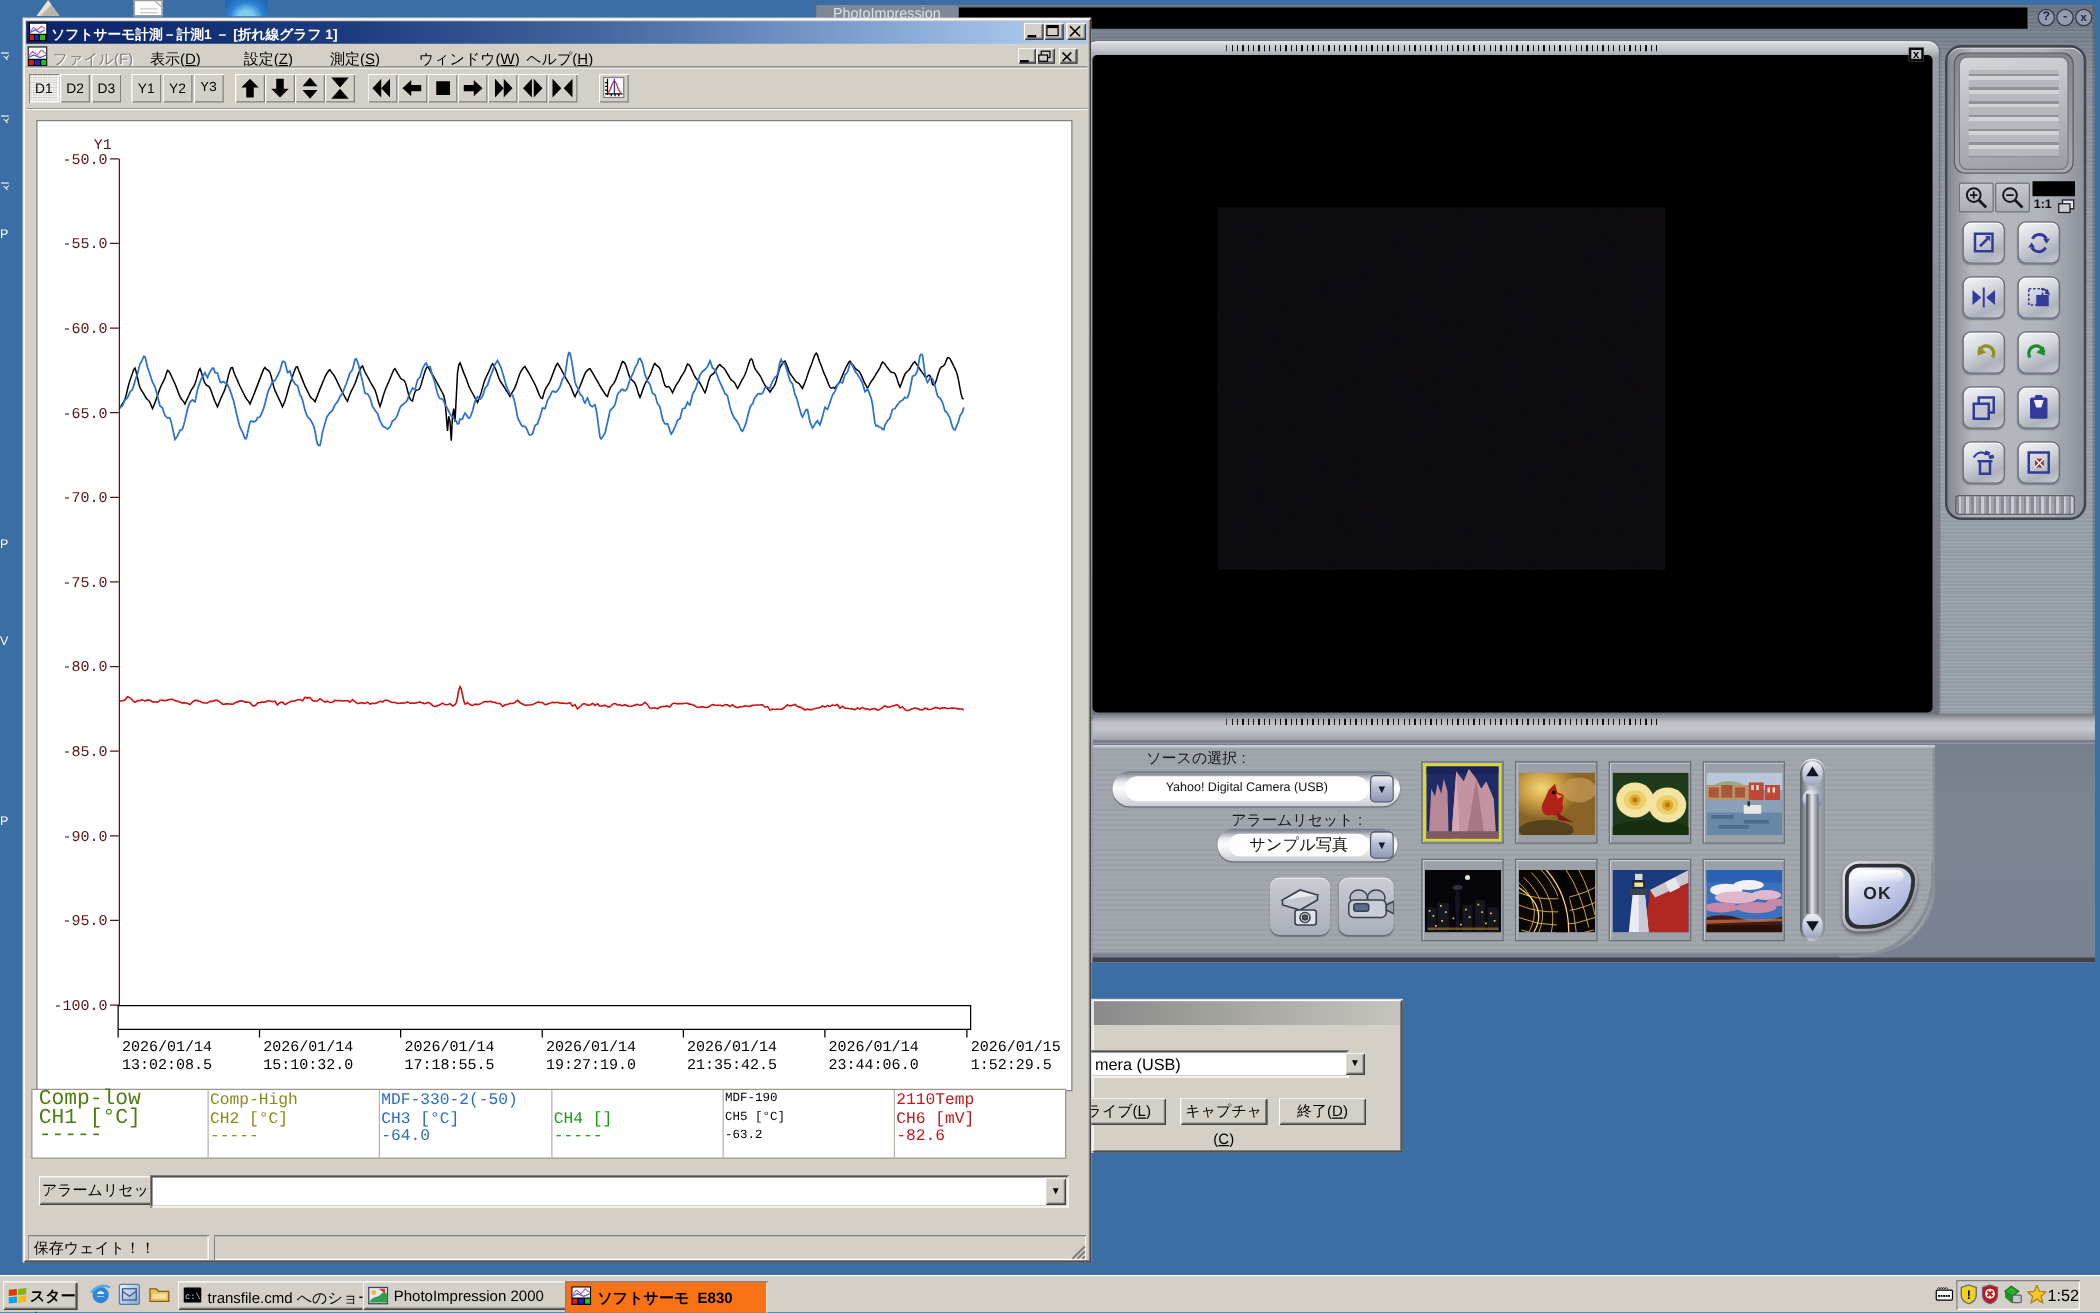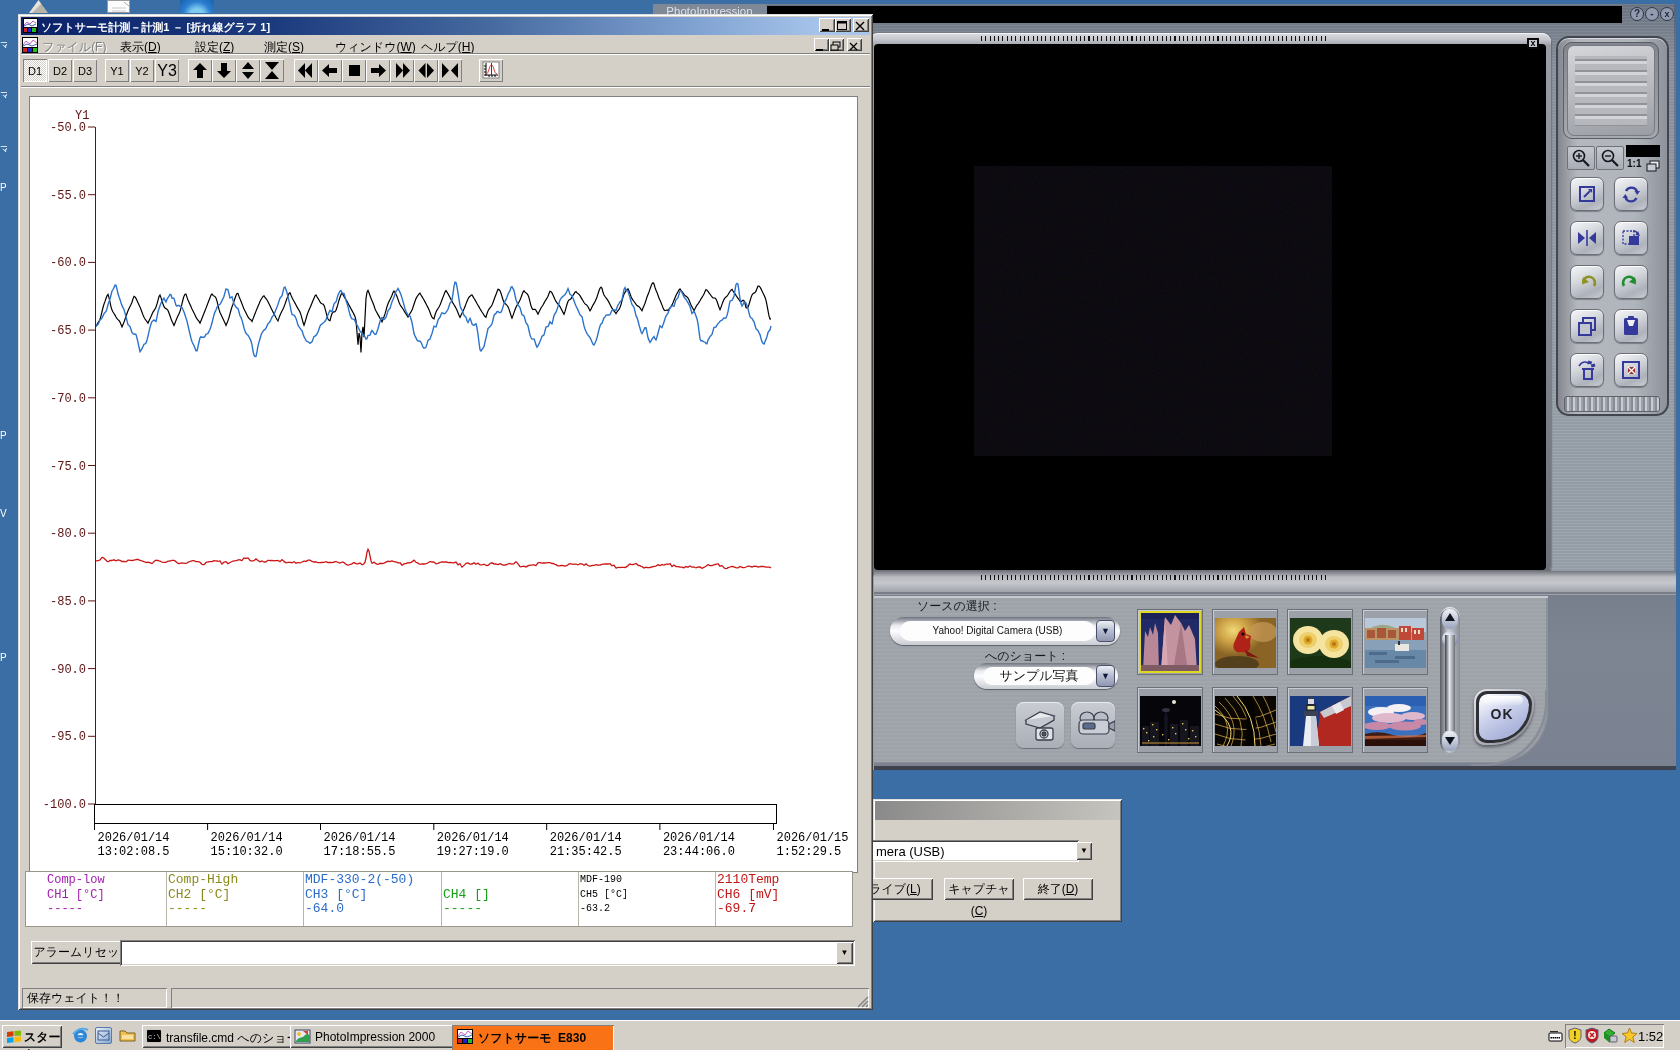--- a/index.html
+++ b/index.html
@@ -58,21 +58,21 @@
   <div class="abs" style="left:229px;top:590px;width:802px;height:176px;background:linear-gradient(#787f8c,#7d8492 30%,#7a8190);box-shadow:inset 0 1px 0 rgba(255,255,255,0.25)"></div>
   <div class="abs" style="left:229px;top:592px;width:674px;height:167px;background:linear-gradient(#aeb1b8,#a5a9b0 40%,#9da1a8) , repeating-linear-gradient(0deg,rgba(255,255,255,0.08) 0 1px,transparent 1px 3px);background:linear-gradient(rgba(255,255,255,0.10) 0 1px,transparent 1px),repeating-linear-gradient(0deg,#a2a6ad 0 2px,#9da1a8 2px 4px);border-radius:0 0 52px 0;box-shadow:inset 0 2px 0 #c6c9ce,inset 0 -1px 0 #8a8e96,inset -2px 0 0 #8e929a"></div>
   <div class="abs" style="left:229px;top:759px;width:560px;height:4px;background:#7d8390"></div>
   <div class="abs" style="left:229px;top:762px;width:802px;height:4px;background:#3e434d"></div>
 
   <div class="abs" style="left:272px;top:594px;width:140px;height:14px;font-size:12px;color:#15181f">ソースの選択 :</div>
   <div class="abs" style="left:245px;top:613px;width:230px;height:28px;border-radius:14px;background:linear-gradient(#6f7480,#e8eaee 30%,#fcfdfe 50%,#c9ccd3);box-shadow:0 1px 1px rgba(20,24,32,.5)">
     <div class="abs" style="left:10px;top:4px;width:195px;height:20px;border-radius:10px;background:#fdfdfe;font-size:10px;color:#111;text-align:center;line-height:20px;letter-spacing:0">Yahoo! Digital Camera (USB)</div>
     <div class="abs" style="left:206px;top:3px;width:19px;height:22px;border-radius:4px;background:linear-gradient(#eef0f4,#b9bfd2 45%,#8f97b2);border:1px solid #4a5068;color:#101838;font-size:9px;text-align:center;line-height:21px">▼</div>
   </div>
-  <div class="abs" style="left:340px;top:644px;width:140px;height:14px;font-size:12px;color:#15181f">へのショート :</div>
+  <div class="abs" style="left:340px;top:644px;width:140px;height:14px;font-size:12px;color:#15181f">アラームリセット :</div>
   <div class="abs" style="left:329px;top:659px;width:144px;height:26px;border-radius:13px;background:linear-gradient(#6f7480,#e8eaee 30%,#fcfdfe 50%,#c9ccd3);box-shadow:0 1px 1px rgba(20,24,32,.5)">
     <div class="abs" style="left:9px;top:4px;width:112px;height:18px;border-radius:9px;background:#fdfdfe;font-size:13px;color:#111;text-align:center;line-height:18px">サンプル写真</div>
     <div class="abs" style="left:122px;top:2px;width:19px;height:22px;border-radius:4px;background:linear-gradient(#eef0f4,#b9bfd2 45%,#8f97b2);border:1px solid #4a5068;color:#101838;font-size:9px;text-align:center;line-height:21px">▼</div>
   </div>
 
   <div class="abs" style="left:371px;top:698px;width:48px;height:46px;border-radius:8px;background:linear-gradient(#c9ccd3,#aaaeb6);box-shadow:inset 0 1px 0 #e6e8ec,0 1px 1px rgba(30,34,44,.4)">
     <svg width="48" height="46" viewBox="0 0 48 46">
           <g fill="none" stroke="#3a3f4c" stroke-width="1.3">
       <path d="M10 18 L24 10 L38 14 L24 22 Z" fill="#e8eaee"></path>
             <path d="M10 18 L10 22 L24 26 L38 18 L38 14" fill="#c3c7cf"></path>
@@ -489,21 +489,21 @@
   <div class="abs tb" style="left:55px;top:45px;width:24px;height:23px">
       <span style="font-size:11px;color:#000;font-family:'Liberation Sans'">D3</span>
     </div>
   <div class="abs tb" style="left:87px;top:45px;width:24px;height:23px">
       <span style="font-size:11px;color:#000;font-family:'Liberation Sans'">Y1</span>
     </div>
   <div class="abs tb" style="left:112px;top:45px;width:24px;height:23px">
       <span style="font-size:11px;color:#000;font-family:'Liberation Sans'">Y2</span>
     </div>
   <div class="abs tb" style="left:137px;top:45px;width:24px;height:23px">
-      <span style="font-size:16px;color:#000;font-family:Liberation Sans, sans-serif">Y3</span>
+      <span style="font-size:11px;color:#000;font-family:Liberation Mono, monospace">Y3</span>
     </div>
   <div class="abs tb" style="left:170px;top:45px;width:24px;height:23px">
       <svg width="20" height="19" viewBox="0 0 20 19">
         <polygon points="10,2 17,9 13,9 13,17 7,17 7,9 3,9" fill="#000"></polygon>
       </svg>
     </div>
   <div class="abs tb" style="left:194px;top:45px;width:24px;height:23px">
       <svg width="20" height="19" viewBox="0 0 20 19">
         <polygon points="10,17 17,10 13,10 13,2 7,2 7,10 3,10" fill="#000"></polygon>
       </svg>
@@ -620,21 +620,21 @@
       <text x="662.9" y="841" fill="#000">2026/01/14</text>
       <text x="662.9" y="855" fill="#000">23:44:06.0</text>
       <line x1="773.5" y1="824" x2="773.5" y2="830" stroke="#000"></line>
       <text x="776.5" y="841" fill="#000">2026/01/15</text>
       <text x="776.5" y="855" fill="#000">1:52:29.5</text>
       <polyline fill="none" stroke="#000000" stroke-width="1.2" points="96,326.6 97,324.5 98,322.9 99,321.4 100,319.2 101,315.8 102,311.6 103,307.5 104,304.1 105,301.4 106,298.5 107,295.7 108,294.4 109,297.7 110,302.2 111,306.8 112,310.1 113,312.0 114,313.5 115,315.1 116,317.0 117,318.6 118,319.6 119,320.5 120,322.1 121,324.4 122,326.9 123,324.6 124,322.1 125,319.3 126,316.4 127,313.5 128,310.8 129,308.4 130,306.5 131,304.5 132,302.2 133,298.9 134,296.3 135,296.9 136,298.4 137,300.6 138,302.8 139,305.0 140,307.1 141,309.5 142,312.2 143,314.9 144,317.3 145,319.0 146,320.3 147,321.5 148,323.2 149,320.8 150,318.7 151,316.6 152,314.3 153,312.1 154,310.6 155,309.1 156,307.0 157,303.9 158,300.3 159,296.6 160,295.0 161,297.6 162,300.8 163,304.0 164,306.6 165,308.0 166,308.6 167,309.1 168,310.5 169,313.0 170,315.8 171,318.7 172,321.2 173,323.3 174,325.5 175,323.0 176,320.4 177,318.0 178,315.8 179,313.7 180,311.2 181,307.9 182,303.7 183,299.5 184,296.2 185,294.2 186,294.1 187,297.4 188,300.0 189,302.2 190,304.5 191,306.8 192,309.0 193,311.0 194,313.0 195,315.0 196,317.1 197,318.8 198,320.1 199,321.4 200,323.2 201,320.7 202,318.2 203,315.8 204,313.3 205,310.7 206,308.1 207,305.5 208,302.9 209,300.3 210,297.7 211,295.1 212,294.0 213,295.4 214,296.0 215,296.6 216,298.0 217,301.1 218,305.3 219,309.4 220,312.5 221,314.5 222,316.7 223,318.8 224,320.9 225,323.1 226,325.4 227,323.1 228,320.6 229,317.5 230,313.8 231,310.0 232,306.9 233,304.2 234,301.2 235,298.3 236,295.5 237,293.5 238,293.4 239,296.4 240,298.9 241,301.3 242,303.9 243,306.5 244,308.9 245,310.9 246,312.9 247,314.9 248,316.9 249,318.4 250,319.2 251,320.0 252,321.4 253,318.9 254,316.3 255,313.7 256,311.1 257,308.7 258,306.3 259,304.0 260,301.5 261,299.5 262,298.0 263,296.5 264,295.8 265,297.5 266,298.7 267,300.0 268,301.7 269,303.7 270,305.8 271,307.9 272,310.0 273,312.0 274,313.9 275,315.8 276,317.8 277,319.5 278,321.0 279,317.9 280,315.2 281,312.9 282,311.0 283,309.0 284,306.8 285,304.1 286,301.2 287,298.4 288,295.7 289,293.5 290,292.8 291,295.3 292,297.6 293,299.5 294,301.3 295,303.1 296,305.0 297,306.9 298,308.6 299,310.2 300,312.1 301,314.9 302,318.6 303,322.3 304,325.1 305,322.2 306,318.8 307,315.3 308,312.4 309,310.0 310,307.7 311,305.4 312,303.0 313,300.6 314,298.2 315,295.9 316,294.9 317,296.7 318,298.4 319,300.0 320,301.9 321,303.2 322,303.7 323,304.1 324,305.4 325,308.3 326,312.2 327,316.2 328,319.0 329,320.3 330,320.7 331,316.7 332,313.6 333,312.1 334,311.9 335,311.7 336,310.3 337,307.3 338,303.8 339,300.2 340,297.2 341,294.6 342,293.1 343,294.6 344,296.4 345,298.2 346,299.8 347,301.4 348,303.2 349,305.1 350,306.9 351,308.7 352,310.6 353,312.5 354,314.4 355,316.4 356,320.7 357,332.2 358,344.7 359,333.0 360,337.2 361,352.5 362,332.9 363,326.9 364,337.3 365,318.0 366,298.5 367,292.1 368,290.4 369,292.7 370,295.5 371,298.3 372,300.7 373,303.0 374,305.8 375,308.7 376,311.0 377,312.8 378,314.6 379,316.4 380,318.3 381,320.1 382,321.9 383,319.3 384,316.8 385,313.9 386,310.3 387,306.7 388,303.8 389,301.6 390,299.5 391,297.4 392,295.2 393,292.6 394,291.0 395,292.5 396,294.2 397,296.5 398,299.4 399,302.2 400,304.5 401,306.2 402,307.6 403,309.0 404,310.7 405,312.4 406,313.9 407,315.4 408,317.1 409,315.1 410,313.5 411,311.9 412,309.9 413,307.3 414,304.3 415,301.3 416,298.6 417,296.7 418,295.3 419,293.9 420,293.2 421,295.0 422,296.6 423,298.3 424,300.0 425,301.9 426,303.8 427,305.7 428,307.6 429,309.8 430,312.3 431,314.9 432,317.1 433,318.3 434,318.8 435,315.0 436,312.0 437,310.1 438,308.5 439,307.0 440,305.0 441,302.5 442,299.8 443,297.1 444,294.6 445,292.1 446,290.6 447,292.1 448,293.8 449,295.6 450,297.5 451,299.4 452,301.3 453,303.1 454,304.7 455,306.4 456,308.2 457,310.3 458,312.8 459,315.3 460,317.4 461,315.2 462,313.2 463,311.1 464,309.0 465,306.5 466,303.9 467,301.3 468,298.9 469,297.2 470,296.3 471,295.3 472,294.9 473,296.6 474,298.3 475,299.9 476,301.7 477,303.5 478,305.2 479,306.9 480,308.7 481,310.4 482,312.0 483,313.5 484,315.2 485,316.5 486,317.2 487,313.7 488,310.9 489,309.1 490,307.9 491,306.7 492,305.0 493,302.5 494,299.8 495,297.0 496,294.6 497,291.7 498,289.2 499,289.6 500,290.8 501,293.3 502,296.5 503,299.7 504,302.1 505,303.5 506,304.4 507,305.3 508,306.7 509,309.1 510,312.3 511,315.5 512,318.0 513,315.4 514,312.6 515,309.7 516,307.2 517,305.2 518,303.6 519,302.0 520,300.0 521,297.5 522,294.8 523,292.0 524,290.8 525,292.1 526,292.9 527,293.7 528,295.1 529,297.8 530,301.8 531,305.7 532,308.5 533,309.5 534,309.4 535,309.4 536,310.4 537,312.2 538,314.2 539,312.1 540,309.9 541,308.0 542,306.5 543,305.0 544,303.1 545,301.2 546,299.7 547,298.1 548,296.3 549,293.5 550,291.2 551,291.7 552,292.9 553,294.9 554,297.2 555,299.4 556,301.4 557,302.9 558,304.0 559,305.2 560,306.6 561,308.5 562,310.4 563,312.4 564,314.2 565,311.4 566,307.9 567,304.3 568,301.5 569,300.0 570,299.4 571,298.7 572,297.2 573,295.3 574,293.8 575,292.3 576,291.6 577,292.9 578,293.6 579,294.4 580,295.7 581,297.4 582,299.1 583,300.8 584,302.5 585,303.9 586,304.6 587,305.4 588,306.7 589,308.7 590,310.8 591,309.1 592,307.1 593,305.1 594,303.4 595,301.6 596,299.6 597,297.0 598,293.9 599,290.8 600,288.2 601,287.1 602,288.3 603,292.3 604,295.0 605,296.5 606,297.8 607,299.1 608,300.6 609,302.4 610,304.4 611,306.4 612,308.2 613,309.7 614,311.0 615,312.2 616,313.7 617,312.0 618,310.6 619,309.3 620,307.5 621,304.6 622,300.8 623,297.0 624,294.1 625,292.3 626,290.8 627,289.4 628,288.8 629,291.0 630,293.7 631,296.5 632,298.7 633,300.2 634,301.5 635,302.8 636,304.4 637,305.6 638,306.1 639,306.7 640,307.9 641,309.4 642,310.7 643,308.1 644,305.8 645,303.2 646,300.1 647,297.0 648,294.5 649,292.0 650,289.1 651,286.2 652,283.8 653,282.6 654,283.8 655,287.5 656,290.2 657,292.4 658,295.3 659,298.1 660,300.3 661,302.5 662,305.1 663,307.7 664,309.8 665,310.6 666,310.3 667,309.9 668,310.7 669,309.0 670,307.8 671,306.6 672,304.9 673,302.7 674,300.3 675,297.8 676,295.6 677,293.6 678,291.7 679,289.8 680,288.9 681,290.4 682,291.6 683,292.9 684,294.4 685,295.6 686,296.2 687,296.9 688,298.1 689,300.1 690,302.5 691,304.9 692,306.9 693,308.7 694,310.6 695,308.8 696,306.8 697,305.1 698,303.8 699,302.4 700,300.7 701,298.9 702,297.4 703,295.8 704,294.0 705,291.5 706,289.6 707,290.2 708,291.4 709,292.9 710,294.2 711,295.5 712,296.9 713,297.9 714,298.0 715,298.1 716,299.0 717,301.3 718,304.3 719,307.3 720,309.6 721,307.2 722,304.4 723,301.7 724,299.3 725,297.8 726,297.0 727,296.2 728,294.8 729,293.0 730,291.5 731,290.1 732,289.4 733,291.0 734,292.4 735,293.8 736,295.4 737,296.9 738,298.3 739,299.7 740,301.3 741,301.8 742,301.0 743,300.2 744,300.7 745,303.5 746,307.5 747,308.0 748,307.1 749,304.5 750,301.0 751,297.6 752,295.0 753,293.7 754,293.1 755,292.6 756,291.2 757,288.5 758,286.1 759,286.1 760,287.0 761,288.9 762,290.9 763,293.0 764,294.9 765,297.2 766,300.4 767,305.1 768,310.7 769,315.9 770,319.0 771,318.9"></polyline>
 <polyline fill="none" stroke="#2b72cc" stroke-width="1.4" points="96,326.3 97,325.2 98,324.5 99,322.2 100,319.8 101,319.2 102,318.2 103,315.9 104,313.6 105,312.5 106,311.4 107,308.5 108,304.8 109,301.8 110,299.0 111,295.0 112,291.1 113,289.5 114,287.6 115,285.0 116,285.3 117,289.2 118,293.8 119,296.7 120,299.4 121,302.8 122,305.7 123,307.6 124,309.5 125,313.1 126,316.6 127,320.8 128,324.7 129,325.5 130,326.4 131,329.6 132,332.5 133,333.5 134,334.3 135,334.1 136,334.5 137,338.1 138,342.3 139,347.1 140,351.6 141,350.3 142,348.7 143,346.5 144,344.3 145,343.9 146,343.1 147,340.0 148,336.1 149,331.6 150,327.4 151,324.1 152,321.6 153,320.7 154,319.9 155,320.9 156,321.5 157,316.9 158,311.8 159,308.7 160,305.8 161,303.1 162,301.4 163,299.7 164,298.2 165,300.5 166,302.0 167,299.3 168,297.5 169,296.1 170,294.4 171,294.8 172,298.2 173,298.3 174,298.4 175,301.9 176,305.3 177,306.1 178,305.4 179,305.5 180,306.3 181,306.4 182,307.7 183,309.8 184,312.0 185,315.0 186,318.1 187,321.2 188,325.5 189,330.0 190,334.2 191,338.2 192,341.7 193,343.7 194,345.7 195,348.3 196,350.8 197,350.8 198,346.6 199,342.0 200,337.8 201,336.7 202,337.4 203,337.1 204,337.2 205,336.4 206,334.1 207,333.8 208,333.4 209,331.3 210,329.2 211,326.3 212,322.8 213,318.9 214,314.7 215,311.9 216,310.0 217,307.4 218,305.3 219,304.9 220,304.3 221,302.7 222,300.6 223,298.5 224,296.3 225,292.6 226,289.0 227,289.2 228,289.9 229,293.9 230,298.0 231,297.5 232,296.8 233,300.4 234,303.9 235,305.3 236,307.1 237,308.1 238,308.5 239,312.0 240,315.8 241,317.4 242,320.1 243,324.0 244,328.1 245,331.1 246,333.3 247,334.5 248,335.3 249,337.0 250,338.8 251,341.1 252,344.8 253,351.0 254,355.2 255,356.5 256,356.3 257,351.7 258,345.9 259,342.1 260,338.7 261,335.2 262,332.8 263,331.4 264,330.1 265,329.4 266,328.2 267,325.9 268,323.8 269,322.7 270,321.5 271,319.5 272,317.2 273,315.9 274,314.6 275,311.9 276,309.4 277,307.0 278,304.2 279,301.1 280,298.2 281,297.0 282,295.6 283,291.7 284,287.7 285,287.0 286,289.5 287,292.6 288,297.0 289,301.1 290,304.8 291,310.3 292,314.4 293,314.9 294,315.2 295,316.4 296,318.4 297,321.6 298,325.1 299,326.7 300,328.2 301,329.6 302,330.7 303,333.7 304,336.7 305,338.5 306,340.4 307,341.5 308,341.8 309,342.5 310,343.3 311,342.4 312,341.8 313,339.2 314,336.6 315,336.2 316,335.4 317,333.9 318,332.0 319,329.0 320,326.1 321,324.6 322,324.0 323,323.0 324,322.3 325,321.3 326,319.6 327,316.9 328,314.6 329,312.5 330,310.4 331,311.2 332,311.7 333,307.9 334,304.0 335,302.8 336,301.9 337,298.6 338,295.0 339,293.1 340,291.2 341,290.5 342,293.0 343,293.2 344,293.3 345,297.0 346,300.5 347,303.3 348,306.7 349,310.9 350,314.8 351,317.3 352,318.8 353,319.1 354,319.2 355,320.9 356,323.3 357,325.1 358,326.9 359,329.0 360,331.1 361,332.6 362,333.2 363,334.7 364,335.8 365,336.8 366,339.1 367,338.8 368,335.4 369,335.4 370,335.2 371,332.4 372,330.4 373,331.6 374,333.4 375,334.5 376,334.1 377,331.6 378,328.8 379,325.0 380,321.3 381,319.1 382,317.5 383,318.4 384,319.5 385,318.6 386,317.1 387,314.2 388,310.7 389,309.4 390,308.3 391,305.1 392,301.9 393,299.5 394,296.9 395,293.9 396,291.4 397,290.1 398,288.4 399,290.3 400,292.4 401,294.7 402,298.1 403,301.4 404,305.1 405,308.7 406,311.2 407,313.3 408,315.3 409,315.7 410,316.1 411,319.0 412,322.5 413,327.9 414,333.5 415,336.1 416,337.9 417,340.0 418,341.0 419,340.9 420,341.2 421,342.3 422,344.5 423,347.2 424,348.1 425,347.8 426,347.1 427,343.9 428,340.4 429,339.7 430,339.1 431,336.1 432,333.5 433,329.9 434,326.3 435,326.7 436,326.9 437,323.8 438,320.2 439,318.5 440,317.1 441,314.5 442,312.9 443,313.1 444,313.7 445,313.5 446,312.4 447,310.9 448,309.3 449,306.2 450,303.1 451,302.2 452,300.0 453,293.5 454,286.4 455,282.2 456,282.6 457,286.8 458,292.8 459,299.4 460,305.4 461,308.4 462,310.0 463,312.6 464,315.3 465,316.3 466,317.4 467,320.8 468,322.5 469,320.2 470,318.4 471,320.8 472,324.0 473,324.8 474,325.4 475,324.3 476,323.8 477,328.0 478,334.4 479,342.5 480,349.8 481,351.1 482,349.5 483,348.1 484,346.6 485,342.0 486,337.9 487,333.4 488,328.5 489,327.5 490,326.6 491,325.3 492,323.8 493,319.8 494,315.6 495,314.1 496,313.4 497,311.6 498,311.4 499,312.3 500,312.7 501,312.1 502,310.2 503,306.9 504,303.6 505,301.4 506,299.7 507,297.2 508,294.2 509,292.4 510,290.7 511,287.2 512,286.7 513,288.6 514,290.6 515,295.3 516,299.7 517,302.2 518,305.0 519,306.3 520,307.5 521,311.2 522,314.6 523,315.2 524,315.9 525,319.3 526,322.9 527,324.0 528,325.8 529,330.5 530,334.9 531,337.5 532,339.1 533,339.1 534,339.0 535,341.6 536,344.9 537,347.2 538,345.9 539,343.7 540,341.5 541,339.0 542,336.3 543,335.6 544,334.9 545,330.9 546,327.1 547,326.6 548,326.5 549,324.2 550,321.8 551,323.2 552,323.9 553,319.8 554,315.6 555,313.6 556,312.1 557,309.4 558,306.4 559,303.2 560,300.0 561,298.4 562,297.3 563,296.4 564,295.6 565,294.6 566,293.1 567,291.0 568,288.7 569,291.3 570,294.3 571,295.0 572,295.8 573,298.3 574,300.8 575,303.5 576,306.0 577,308.0 578,310.1 579,312.5 580,314.9 581,315.7 582,316.7 583,321.2 584,325.9 585,328.9 586,331.5 587,333.6 588,335.1 589,336.3 590,337.7 591,339.6 592,342.0 593,344.3 594,345.0 595,343.0 596,340.7 597,337.7 598,333.6 599,329.6 600,326.0 601,324.0 602,323.2 603,320.5 604,318.0 605,316.9 606,315.4 607,314.9 608,315.0 609,315.0 610,314.7 611,312.5 612,310.2 613,309.8 614,309.7 615,310.3 616,310.4 617,307.6 618,305.1 619,303.5 620,301.8 621,301.2 622,299.5 623,294.7 624,289.5 625,287.7 626,290.3 627,290.5 628,291.2 629,294.5 630,297.5 631,301.2 632,304.5 633,305.9 634,307.2 635,311.4 636,315.7 637,317.6 638,320.8 639,324.7 640,328.2 641,331.8 642,333.5 643,331.6 644,329.3 645,327.8 646,327.8 647,332.7 648,337.8 649,340.1 650,342.4 651,341.1 652,339.1 653,337.7 654,336.6 655,338.7 656,339.9 657,336.7 658,333.2 659,329.4 660,325.8 661,326.7 662,327.5 663,324.8 664,321.9 665,318.8 666,316.1 667,314.6 668,313.1 669,310.6 670,308.0 671,306.8 672,305.7 673,305.9 674,306.3 675,303.0 676,299.6 677,298.7 678,297.7 679,294.3 680,290.9 681,290.7 682,292.5 683,294.7 684,297.0 685,298.3 686,299.4 687,301.2 688,302.7 689,304.6 690,306.5 691,310.1 692,313.4 693,312.5 694,311.2 695,313.3 696,316.1 697,318.8 698,323.6 699,331.5 700,338.7 701,340.9 702,340.5 703,341.4 704,341.8 705,342.1 706,343.6 707,343.8 708,340.1 709,338.3 710,336.6 711,335.5 712,334.4 713,330.9 714,327.4 715,327.2 716,326.9 717,325.1 718,323.7 719,322.6 720,321.3 721,320.6 722,320.2 723,318.9 724,317.9 725,318.3 726,318.0 727,315.4 728,311.7 729,306.2 730,301.1 731,300.6 732,300.3 733,298.4 734,296.3 735,290.1 736,284.6 737,283.4 738,284.1 739,291.5 740,299.0 741,303.6 742,305.9 743,304.3 744,302.4 745,302.1 746,303.2 747,305.6 748,308.7 749,312.8 750,316.7 751,317.8 752,318.4 753,320.2 754,321.9 755,325.3 756,328.9 757,329.5 758,330.7 759,332.7 760,334.6 761,338.5 762,341.7 763,343.5 764,344.0 765,341.5 766,339.4 767,336.5 768,332.6 769,331.0 770,329.8 771,325.9"></polyline>
 <polyline fill="none" stroke="#cc1414" stroke-width="1.3" points="96,560.7 97,560.8 98,560.6 99,560.3 100,560.0 101,558.6 102,557.4 103,557.7 104,558.3 105,559.2 106,560.2 107,561.2 108,561.8 109,561.3 110,560.5 111,560.5 112,560.5 113,560.0 114,559.8 115,560.3 116,560.8 117,560.4 118,559.9 119,560.1 120,560.3 121,560.8 122,561.6 123,561.5 124,561.4 125,561.7 126,561.8 127,561.1 128,560.2 129,560.2 130,560.3 131,560.3 132,560.5 133,560.4 134,560.1 135,559.8 136,559.6 137,559.5 138,559.4 139,559.9 140,560.5 141,560.7 142,560.8 143,561.4 144,561.7 145,562.0 146,562.5 147,562.3 148,562.1 149,562.5 150,562.7 151,563.2 152,563.6 153,562.6 154,561.5 155,560.8 156,560.2 157,560.3 158,560.5 159,560.8 160,561.0 161,561.6 162,562.0 163,562.3 164,562.4 165,562.4 166,562.3 167,561.7 168,561.1 169,561.1 170,561.0 171,560.7 172,560.3 173,560.3 174,560.3 175,560.9 176,561.7 177,562.6 178,563.4 179,563.5 180,563.3 181,563.1 182,562.9 183,563.1 184,563.2 185,563.3 186,563.4 187,563.0 188,562.2 189,561.9 190,561.5 191,561.1 192,560.9 193,560.7 194,560.6 195,561.2 196,561.7 197,561.7 198,561.6 199,561.8 200,562.2 201,563.3 202,564.4 203,564.7 204,564.6 205,563.7 206,562.3 207,562.2 208,562.1 209,561.7 210,561.7 211,561.7 212,561.7 213,561.2 214,560.7 215,560.8 216,560.9 217,561.0 218,561.3 219,561.2 220,561.0 221,562.6 222,564.0 223,563.0 224,562.1 225,561.9 226,561.7 227,562.7 228,563.7 229,563.2 230,562.5 231,562.0 232,561.5 233,561.1 234,560.9 235,560.8 236,560.7 237,560.3 238,559.8 239,559.8 240,559.7 241,560.3 242,560.6 243,559.2 244,557.9 245,558.1 246,558.5 247,558.1 248,558.0 249,559.2 250,560.4 251,560.8 252,560.9 253,560.8 254,560.7 255,559.8 256,558.9 257,559.7 258,560.5 259,561.1 260,561.7 261,561.3 262,560.9 263,561.5 264,562.0 265,562.0 266,561.8 267,561.0 268,560.3 269,560.4 270,560.6 271,560.5 272,560.5 273,560.6 274,560.8 275,560.7 276,560.6 277,560.6 278,560.4 279,561.0 280,561.7 281,560.6 282,559.7 283,560.4 284,561.4 285,562.1 286,562.8 287,562.7 288,562.4 289,562.3 290,562.3 291,562.5 292,562.8 293,562.3 294,561.7 295,562.5 296,563.2 297,562.9 298,562.6 299,562.7 300,562.8 301,562.5 302,562.0 303,561.6 304,561.1 305,561.2 306,561.6 307,560.9 308,560.2 309,560.2 310,560.2 311,560.7 312,561.4 313,561.6 314,562.0 315,562.0 316,561.9 317,562.4 318,562.7 319,562.6 320,562.6 321,562.5 322,562.5 323,562.4 324,562.4 325,562.0 326,561.6 327,562.1 328,562.6 329,562.5 330,562.4 331,562.5 332,562.6 333,562.3 334,562.0 335,561.8 336,561.5 337,562.0 338,562.3 339,562.7 340,563.0 341,562.5 342,562.1 343,562.1 344,562.6 345,563.4 346,564.3 347,565.0 348,565.2 349,564.9 350,564.5 351,564.2 352,563.9 353,563.1 354,562.5 355,563.1 356,563.7 357,563.8 358,563.8 359,563.4 360,562.9 361,563.7 362,564.8 363,564.5 364,563.7 365,562.2 366,558.0 367,552.2 368,549.3 369,551.1 370,555.8 371,560.7 372,563.3 373,563.0 374,562.1 375,562.9 376,563.7 377,564.1 378,564.4 379,563.9 380,563.3 381,563.5 382,563.7 383,563.4 384,563.2 385,562.7 386,562.1 387,561.6 388,561.2 389,561.3 390,561.6 391,561.2 392,561.0 393,561.3 394,561.7 395,561.9 396,561.9 397,562.3 398,562.8 399,562.8 400,562.7 401,564.0 402,565.2 403,564.6 404,563.8 405,563.7 406,563.6 407,563.1 408,562.7 409,562.8 410,562.8 411,562.4 412,561.9 413,561.0 414,560.2 415,561.1 416,562.3 417,562.7 418,563.1 419,563.8 420,564.2 421,564.1 422,564.0 423,564.0 424,564.0 425,563.8 426,563.7 427,563.3 428,562.8 429,562.2 430,561.6 431,561.7 432,562.0 433,562.0 434,562.1 435,563.0 436,563.8 437,563.6 438,563.3 439,562.9 440,562.4 441,562.2 442,561.9 443,562.0 444,562.1 445,562.0 446,561.9 447,562.2 448,562.6 449,562.5 450,562.3 451,562.6 452,562.7 453,562.8 454,562.8 455,562.4 456,562.1 457,563.4 458,564.9 459,564.3 460,563.7 461,565.5 462,567.0 463,566.3 464,565.4 465,564.4 466,563.3 467,563.1 468,563.0 469,563.6 470,564.2 471,564.1 472,564.0 473,563.4 474,562.7 475,563.4 476,564.3 477,563.7 478,563.1 479,564.1 480,564.9 481,564.8 482,564.8 483,564.5 484,564.2 485,564.8 486,565.3 487,565.5 488,565.4 489,564.5 490,563.5 491,563.0 492,562.8 493,563.3 494,564.0 495,564.0 496,563.9 497,564.3 498,564.6 499,564.1 500,563.7 501,564.2 502,564.7 503,565.0 504,565.2 505,565.0 506,564.8 507,564.4 508,564.0 509,563.7 510,563.5 511,564.0 512,564.2 513,563.9 514,563.6 515,562.6 516,561.8 517,562.6 518,563.9 519,565.2 520,566.6 521,566.8 522,566.4 523,566.4 524,566.2 525,566.7 526,567.1 527,566.4 528,565.7 529,565.5 530,565.2 531,565.2 532,565.1 533,564.9 534,564.8 535,565.3 536,565.5 537,564.2 538,562.9 539,562.6 540,562.6 541,562.8 542,563.1 543,563.0 544,562.9 545,563.0 546,562.9 547,562.8 548,562.6 549,562.6 550,562.7 551,563.1 552,563.5 553,563.5 554,563.8 555,564.3 556,564.7 557,565.4 558,565.8 559,565.8 560,565.8 561,565.5 562,565.3 563,565.6 564,565.9 565,566.0 566,565.9 567,565.4 568,564.8 569,564.1 570,563.6 571,563.9 572,564.2 573,564.2 574,564.3 575,564.2 576,564.2 577,564.5 578,564.8 579,564.3 580,563.7 581,563.8 582,563.9 583,564.5 584,565.2 585,564.6 586,563.9 587,564.7 588,565.5 589,565.8 590,566.1 591,565.8 592,565.5 593,565.4 594,565.3 595,565.0 596,564.7 597,564.8 598,565.0 599,565.1 600,565.1 601,564.7 602,564.3 603,564.2 604,564.2 605,564.0 606,564.0 607,564.0 608,564.0 609,563.9 610,563.8 611,564.8 612,565.7 613,565.4 614,565.3 615,566.7 616,568.0 617,567.8 618,567.3 619,567.4 620,567.6 621,567.4 622,567.3 623,567.4 624,567.4 625,567.5 626,567.1 627,566.4 628,565.7 629,564.6 630,564.0 631,564.4 632,564.7 633,564.5 634,564.2 635,563.9 636,563.5 637,564.3 638,565.3 639,565.5 640,565.7 641,566.3 642,566.6 643,567.2 644,568.0 645,567.6 646,567.2 647,567.5 648,567.7 649,567.7 650,567.5 651,567.2 652,567.0 653,566.6 654,566.4 655,566.3 656,566.0 657,565.4 658,564.8 659,565.2 660,565.6 661,565.1 662,564.4 663,564.8 664,565.1 665,564.6 666,564.1 667,564.2 668,564.4 669,564.0 670,563.6 671,565.2 672,566.6 673,565.7 674,565.0 675,565.7 676,566.5 677,566.6 678,566.6 679,566.8 680,567.0 681,567.1 682,567.1 683,567.5 684,567.7 685,567.1 686,566.4 687,566.8 688,567.2 689,566.5 690,565.9 691,566.5 692,567.2 693,567.1 694,567.0 695,567.5 696,567.9 697,567.4 698,567.1 699,567.0 700,566.9 701,567.6 702,568.2 703,568.0 704,567.3 705,566.8 706,566.2 707,565.2 708,564.7 709,565.2 710,565.7 711,565.6 712,565.5 713,565.2 714,564.8 715,564.5 716,564.3 717,564.0 718,563.7 719,565.0 720,566.3 721,565.8 722,565.6 723,566.6 724,567.7 725,568.3 726,568.6 727,568.3 728,567.7 729,567.3 730,567.0 731,566.6 732,566.4 733,566.6 734,566.9 735,567.3 736,567.7 737,567.8 738,567.9 739,567.2 740,566.5 741,566.9 742,567.3 743,567.5 744,567.6 745,567.4 746,567.0 747,566.5 748,566.1 749,566.1 750,566.3 751,566.6 752,567.1 753,566.6 754,566.2 755,566.3 756,566.2 757,566.6 758,567.0 759,566.8 760,566.6 761,566.5 762,566.5 763,566.5 764,566.6 765,566.8 766,567.1 767,567.1 768,567.2 769,567.2 770,567.3 771,568.0"></polyline>
 </svg>
   <div class="abs" style="left:8px;top:858px;width:826px;height:54px;background:#fff;box-shadow:0 0 0 1px #9a968c">
-    <div class="abs mono" style="left:21px;top:1px;font-size:12px;line-height:14.5px;color:#a21caf;white-space:pre">Comp-low
+    <div class="abs mono" style="left:5px;top:1px;font-size:17px;line-height:14.5px;color:#4d7c0f;white-space:pre">Comp-low
 CH1 [°C]
 -----</div>
     <div class="abs" style="left:140px;top:0;width:1px;height:54px;background:#b8b4aa"></div>
     <div class="abs mono" style="left:142px;top:1px;font-size:13px;line-height:14.5px;color:#8a8a1a;white-space:pre">Comp-High
 CH2 [°C]
 -----</div>
     <div class="abs" style="left:277px;top:0;width:1px;height:54px;background:#b8b4aa"></div>
     <div class="abs mono" style="left:279px;top:1px;font-size:13px;line-height:14.5px;color:#2b6cc8;white-space:pre">MDF-330-2(-50)
 CH3 [°C]
 -64.0</div>
@@ -642,21 +642,21 @@
     <div class="abs mono" style="left:417px;top:1px;font-size:13px;line-height:14.5px;color:#15a015;white-space:pre">
 CH4 []
 -----</div>
     <div class="abs" style="left:552px;top:0;width:1px;height:54px;background:#b8b4aa"></div>
     <div class="abs mono" style="left:554px;top:1px;font-size:10px;line-height:14.5px;color:#000000;white-space:pre">MDF-190
 CH5 [°C]
 -63.2</div>
     <div class="abs" style="left:689px;top:0;width:1px;height:54px;background:#b8b4aa"></div>
     <div class="abs mono" style="left:691px;top:1px;font-size:13px;line-height:14.5px;color:#c01818;white-space:pre">2110Temp
 CH6 [mV]
--69.7</div>
+-82.6</div>
   </div>
   <div class="abs raised" style="left:13px;top:927px;width:103px;height:23px;font-size:12px;color:#000;text-align:center;line-height:23px">アラームリセット</div>
   <div class="abs sunken" style="left:102px;top:926px;width:735px;height:26px;background:#fff">
     <div class="abs raised" style="left:716px;top:2px;width:17px;height:22px;font-size:8px;text-align:center;line-height:22px;color:#000">▼</div>
   </div>
   <div class="abs" style="left:4px;top:974px;width:145px;height:20px;box-shadow:inset 1px 1px 0 #808080,inset -1px -1px 0 #fff;font-size:12px;color:#000;line-height:20px;padding-left:5px">保存ウェイト！！</div>
   <div class="abs" style="left:153px;top:974px;width:698px;height:20px;box-shadow:inset 1px 1px 0 #808080,inset -1px -1px 0 #fff"></div>
   <svg class="abs" style="left:838px;top:981px" width="13" height="13">
       <g stroke="#808080" stroke-width="1.5">
         <line x1="12" y1="2" x2="2" y2="12"></line>

